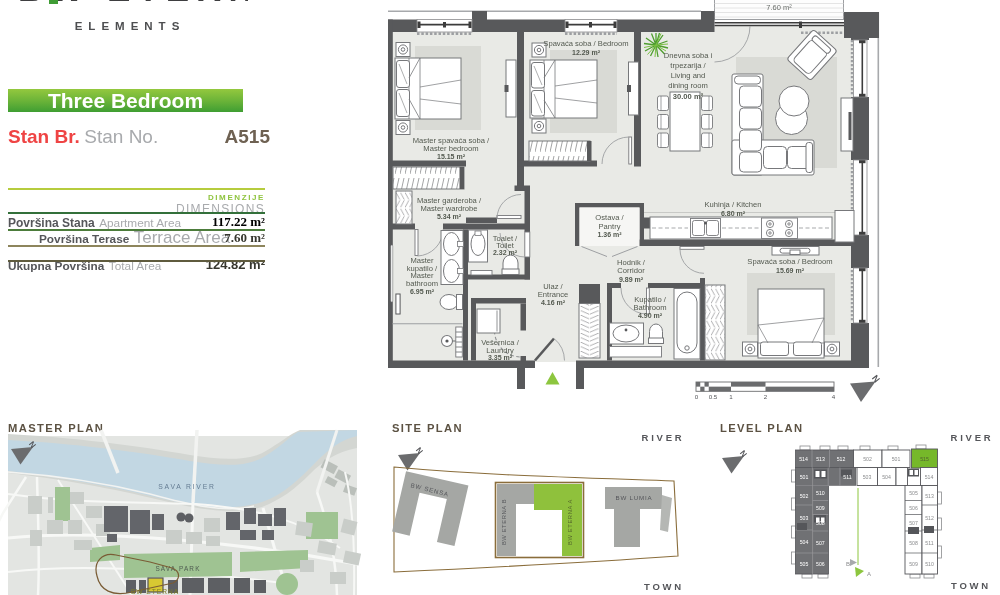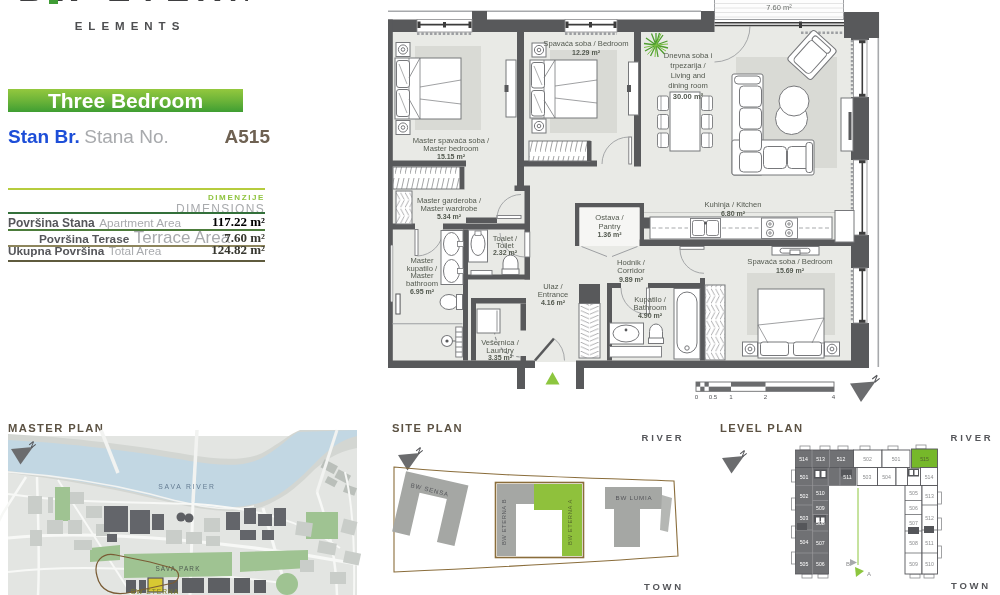--- a/index.html
+++ b/index.html
@@ -19,22 +19,22 @@
 
 <div class="abs" style="left:8px;top:89px;width:235px;height:23px;background:linear-gradient(180deg,#94c83e 0%,#68b238 55%,#3f9e33 100%);text-align:center;">
   <span style="font-size:21px;font-weight:bold;color:#fff;line-height:23px;">Three Bedroom</span>
 </div>
 
 <div class="abs" style="left:0px;top:16px;width:260px;text-align:center;">
   <span style="font-size:11.5px;font-weight:bold;letter-spacing:6px;color:#4d4e50;">ELEMENTS</span>
 </div>
 
 <div class="abs" style="left:8px;top:126px;width:262px;height:22px;">
-  <span style="font-size:19px;font-weight:bold;color:#1d4ed8;">Stan Br.</span>
-  <span style="font-size:19px;color:#a8aaad;">Stana No.</span>
+  <span style="font-size:19px;font-weight:bold;color:#ef4444;">Stan Br.</span>
+  <span style="font-size:19px;color:#a8aaad;">Stan No.</span>
   <span class="abs" style="right:0;top:0;font-size:19px;font-weight:bold;color:#6e6152;">A515</span>
 </div>
 
 <div class="abs" style="left:8px;top:187px;width:257px;height:75px;">
 
   <div class="abs" style="left:0;top:1px;width:257px;height:2px;background:#b6cc3e;"></div>
 
   <div class="abs" style="right:0;top:6px;font-size:8px;letter-spacing:1.6px;color:#8fc43f;font-weight:bold;text-align:center;">DIMENZIJE</div>
   <div class="abs" style="right:0;top:15px;font-size:12px;letter-spacing:1.3px;color:#a8aaad;">DIMENSIONS</div>
   <div class="abs" style="left:0;top:25px;width:257px;height:2.2px;background:#33703a;"></div>
@@ -46,24 +46,24 @@
   </div>
   <div class="abs" style="left:0;top:41.5px;width:257px;height:2px;background:#4c7c3b;"></div>
 
   <div class="abs" style="left:0;top:43.5px;width:257px;height:14px;line-height:14px;">
     <span style="font-size:11.8px;font-weight:bold;color:#55565a;padding-left:31px;">Površina Terase</span>
     <span style="font-size:17px;color:#a8aaad;text-align:right;">Terrace Area</span>
     <span class="abs" style="right:0;top:0;font-size:13px;font-weight:bold;color:#37372f;font-family:'Liberation Serif',serif;">7.60 m²</span>
   </div>
   <div class="abs" style="left:0;top:57.5px;width:257px;height:2px;background:#8d855c;"></div>
 
-  <div class="abs" style="left:0;top:56px;width:257px;height:26px;line-height:13px;">
+  <div class="abs" style="left:0;top:71px;width:257px;height:26px;line-height:13px;">
     <span style="font-size:11.8px;font-weight:bold;color:#55565a;">Ukupna Površina</span>
     <span style="font-size:11.8px;color:#a8aaad;">Total Area</span>
-    <span class="abs" style="right:0;top:0;font-size:13px;font-weight:bold;color:#37372f;font-family:Liberation Serif, serif;">124.82 m²</span>
+    <span class="abs" style="right:0;top:0;font-size:13px;font-weight:bold;color:#37372f;font-family:Liberation Sans, sans-serif;">124.82 m²</span>
   </div>
   <div class="abs" style="left:0;top:72.5px;width:257px;height:2.5px;background:#5f5b3e;"></div>
 </div>
 
 <svg class="abs" style="left:0;top:0;" width="1000" height="595" viewBox="0 0 1000 595">
 <defs>
   <pattern id="hatch" width="5" height="22" patternUnits="userSpaceOnUse" patternTransform="translate(0,0)">
     <rect width="5" height="22" fill="#fff"></rect>
     <path d="M0,20 L4,2" stroke="#8a8b8d" stroke-width="0.8" fill="none"></path>
   </pattern>

